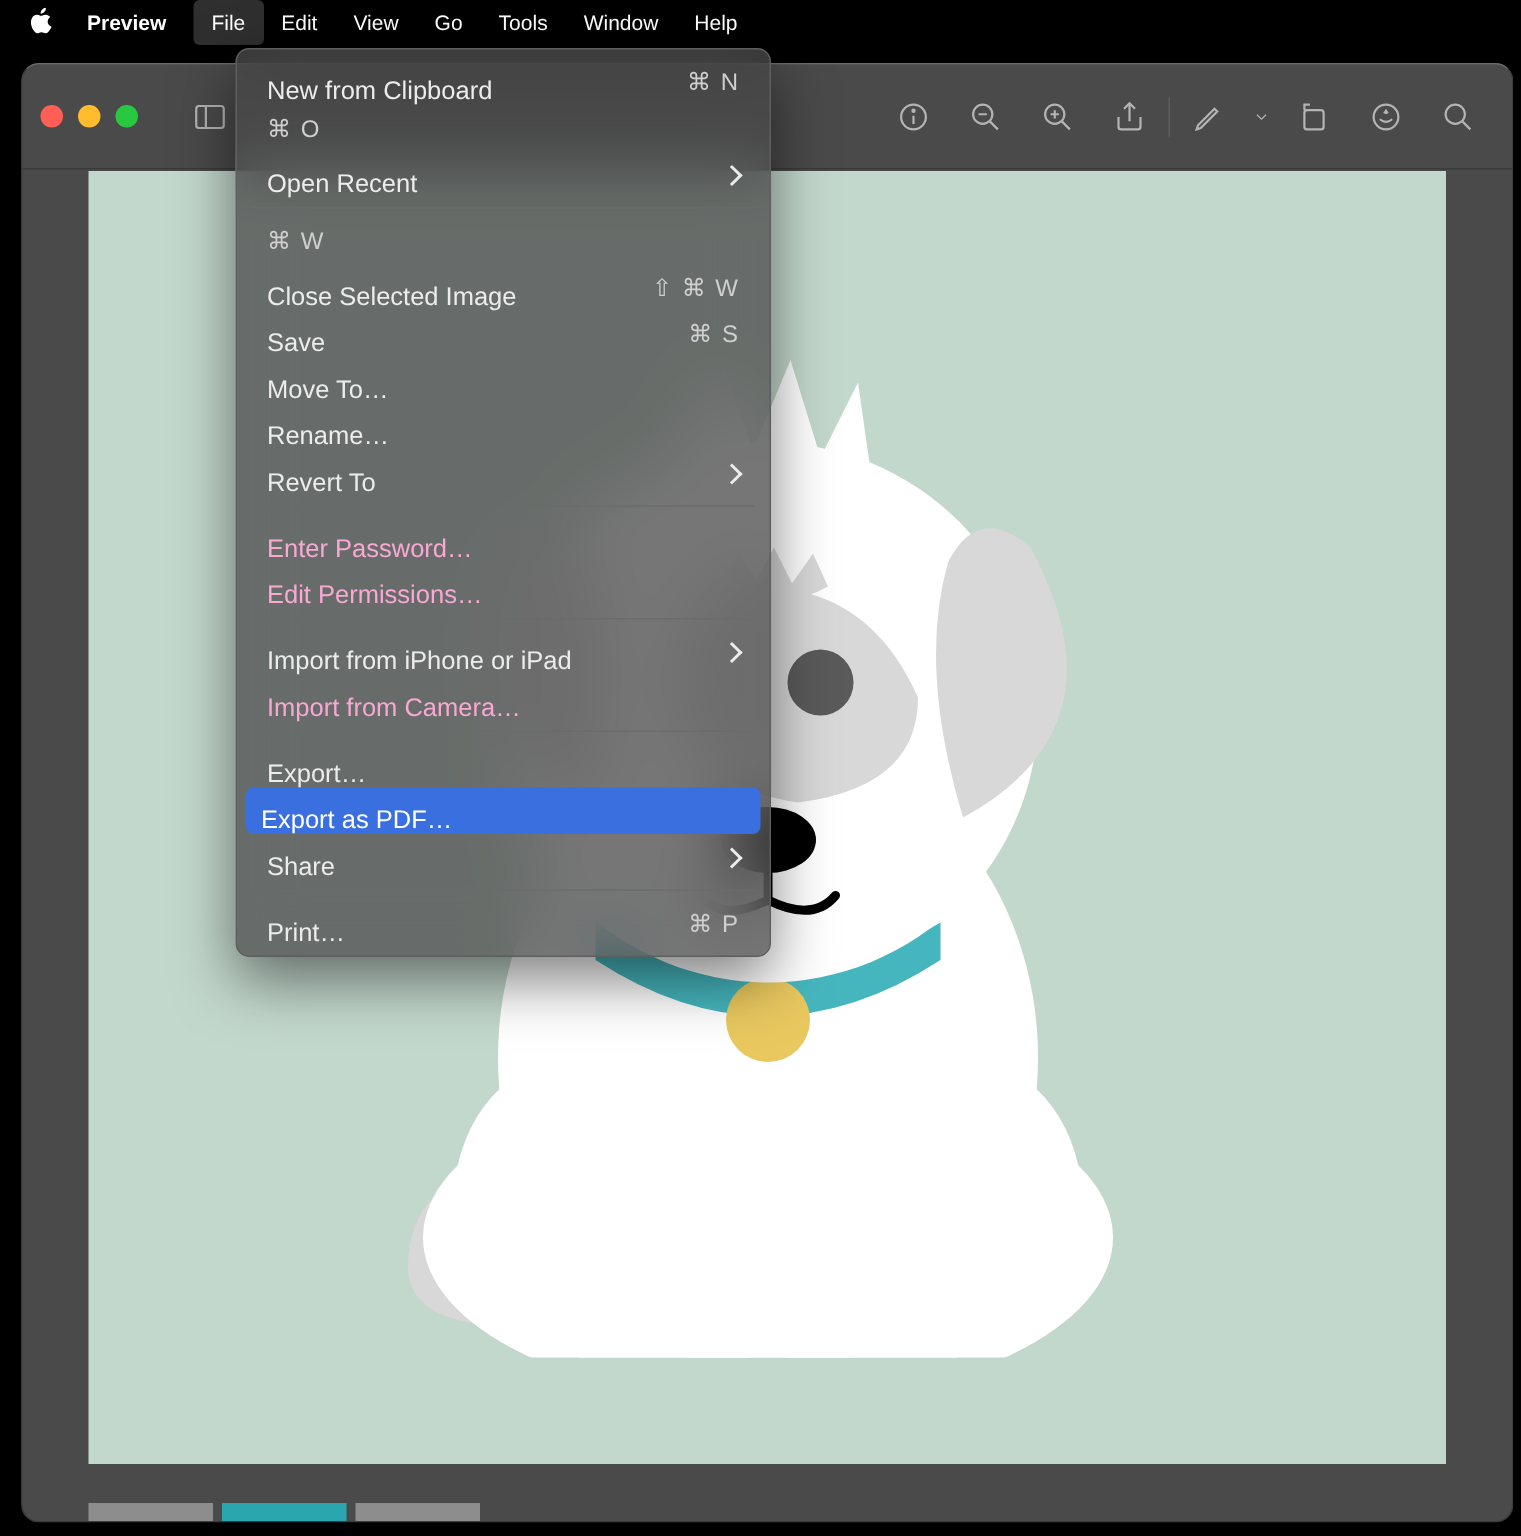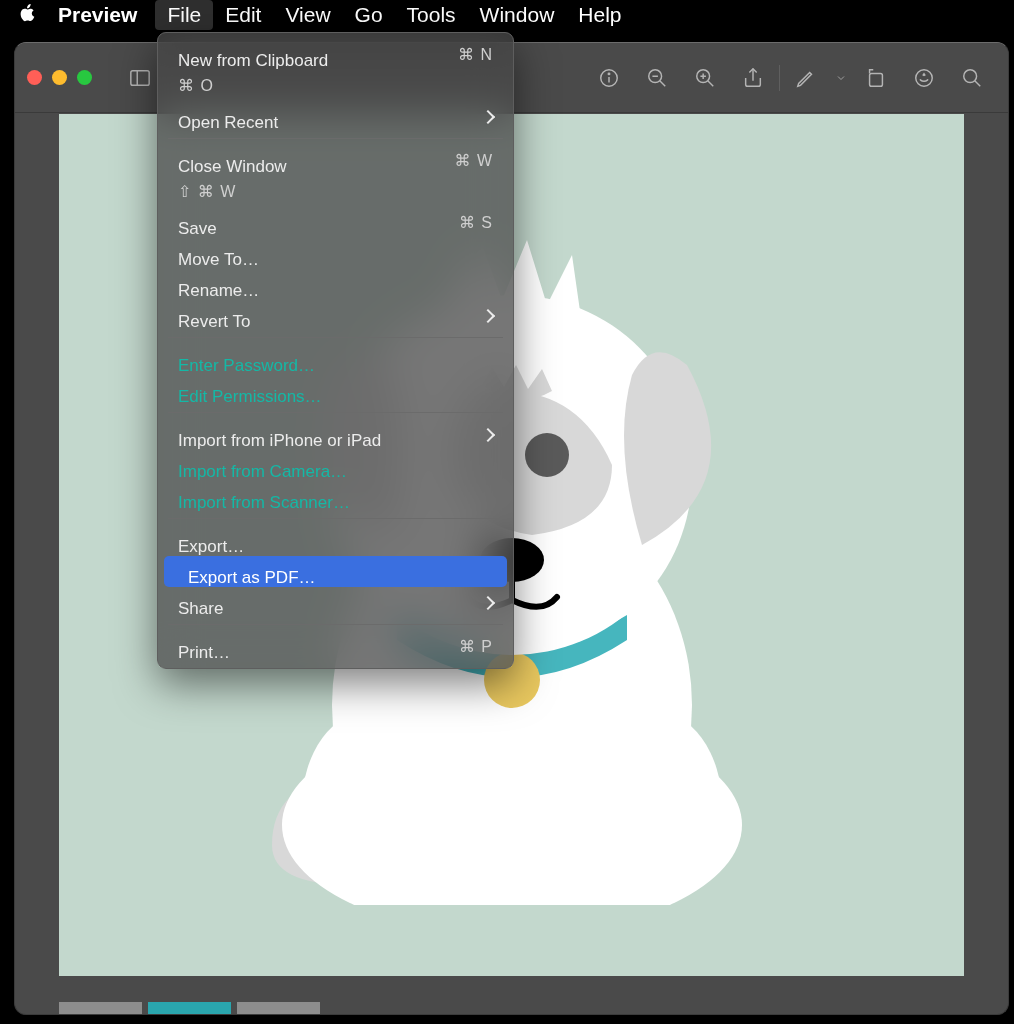--- a/index.html
+++ b/index.html
@@ -13,21 +13,21 @@
   
   .menubar {
     position: absolute;
     top: 0; left: 0; right: 0;
     height: 30px;
     background: #000;
     display: flex;
     align-items: center;
     padding-left: 18px;
     color: #fff;
-    font-size: 21px;
+    font-size: 14px;
     font-weight: 400;
     z-index: 100;
   }
   .apple-logo {
     width: 18px; height: 18px;
     margin-right: 22px;
     fill: #fff;
     display: inline-block;
   }
   .menubar .app-name { font-weight: 700; margin-right: 18px; }
@@ -135,27 +135,27 @@
     align-items: center;
     height: 31px;
     padding: 0 20px;
   }
   .dd-item .label { flex: 1; margin-top: 12px; }
   .dd-item .shortcut {
     color: #cfcfcf;
     font-size: 16px;
     letter-spacing: 1px;
   }
-  .dd-item.disabled { color: #14b8a6; }
+  .dd-item.disabled { color: #f9a8d4; }
   .dd-item.highlighted {
     background: #3a6fe0;
     color: #fff;
     border-radius: 5px;
     margin: 0 6px;
-    padding: 0 24px;
+    padding: 0 10px;
   }
   .dd-item.submenu::after {
     content: "";
     width: 8px; height: 8px;
     border-top: 2px solid currentColor;
     border-right: 2px solid currentColor;
     transform: rotate(45deg);
     margin-left: 8px;
   }
   .dd-sep {
@@ -315,24 +315,24 @@
       <span class="shortcut">⌘ N</span>
     </div>
     <div class="dd-item">
       <span class="shortcut">⌘ O</span>
     </div>
     <div class="dd-item submenu">
       <span class="label">Open Recent</span>
     </div>
     <div class="dd-sep"></div>
     <div class="dd-item">
-      <span class="label">Close Window</span>
       <span class="shortcut">⌘ W</span>
     </div>
     <div class="dd-item">
+      <span class="label">Close Selected Image</span>
       <span class="shortcut">⇧ ⌘ W</span>
     </div>
     <div class="dd-item">
       <span class="label">Save</span>
       <span class="shortcut">⌘ S</span>
     </div>
     <div class="dd-item">
       <span class="label">Move To…</span>
     </div>
     <div class="dd-item">
@@ -348,23 +348,20 @@
     <div class="dd-item disabled">
       <span class="label">Edit Permissions…</span>
     </div>
     <div class="dd-sep"></div>
     <div class="dd-item submenu">
       <span class="label">Import from iPhone or iPad</span>
     </div>
     <div class="dd-item disabled">
       <span class="label">Import from Camera…</span>
     </div>
-    <div class="dd-item disabled">
-      <span class="label">Import from Scanner…</span>
-    </div>
     <div class="dd-sep"></div>
     <div class="dd-item">
       <span class="label">Export…</span>
     </div>
     <div class="dd-item highlighted">
       <span class="label">Export as PDF…</span>
     </div>
     <div class="dd-item submenu">
       <span class="label">Share</span>
     </div>

